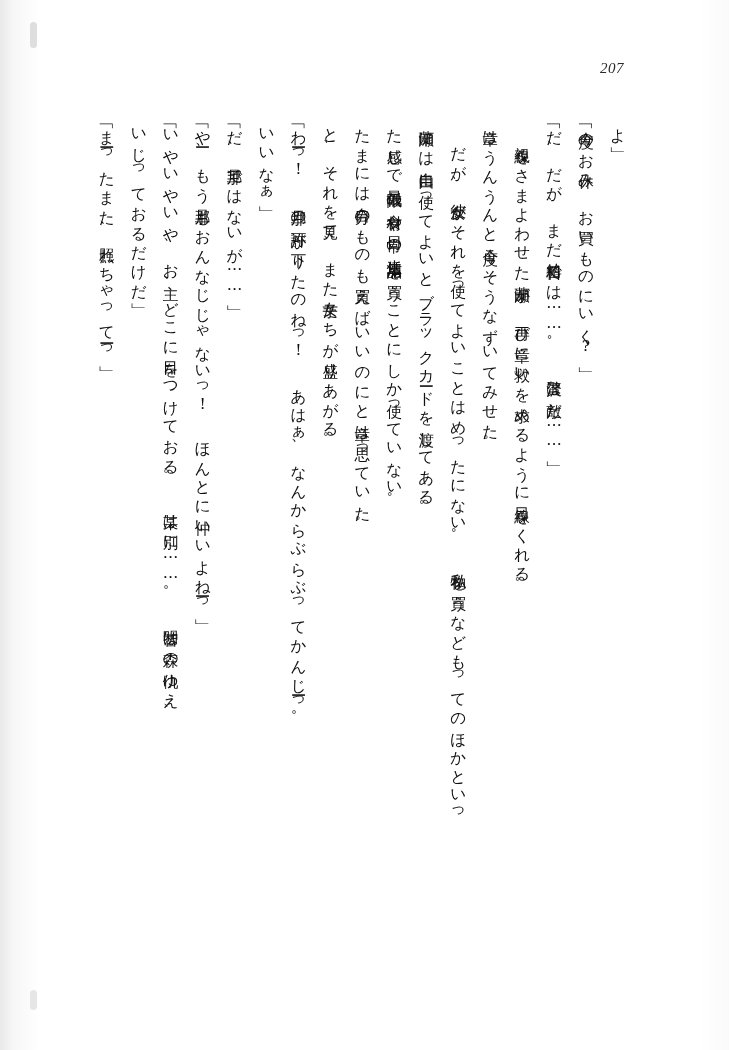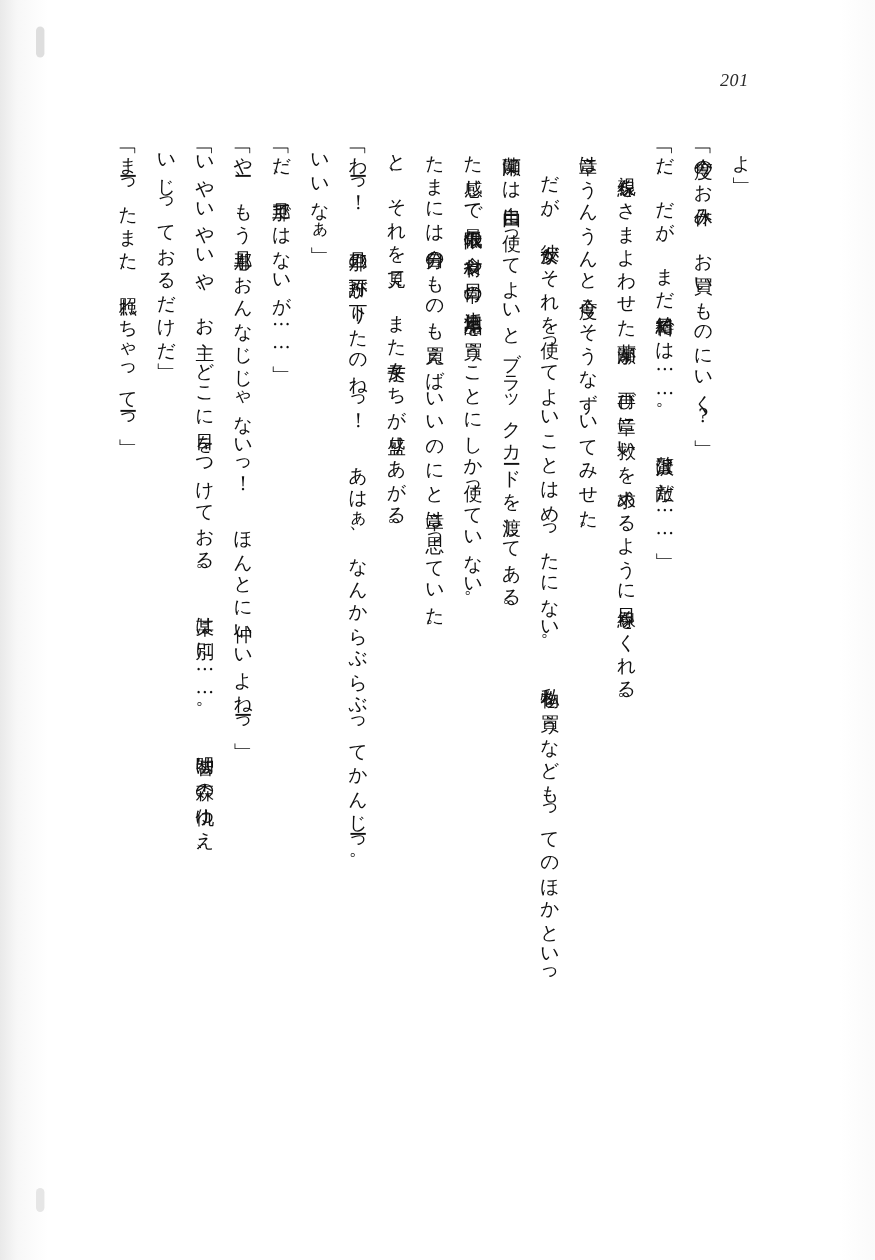--- a/index.html
+++ b/index.html
@@ -74,21 +74,21 @@
     text-indent: 0;
   }
 </style>
 </head>
 <body>
 
 <div class="page">
   <div class="binding-mark"></div>
   <div class="binding-mark second"></div>
 
-  <div class="page-number">201</div>
+  <div class="page-number">207</div>
 
   <div class="text-block">
     <span class="line">よ」</span>
     <span class="line">「今度のお休み、お買いものにいく?」</span>
     <span class="line">「だ、だが、まだ給料日では……。　贅沢は敵だ……」</span>
     <span class="line">　視線をさまよわせた蘭瀬が、再び章に救いを求めるように目線をくれる。</span>
     <span class="line">章はうんうんと今度こそうなずいてみせた。</span>
     <span class="line">　だが、彼女がそれを使ってよいことはめったにない。　私物を買うなどもってのほかといっ</span>
     <span class="line">蘭瀬には自由に使ってよいとブラックカードを渡してある。</span>
     <span class="line">た感じで最低限の食材や日常の生活用品を買うことにしか使っていない。</span>

